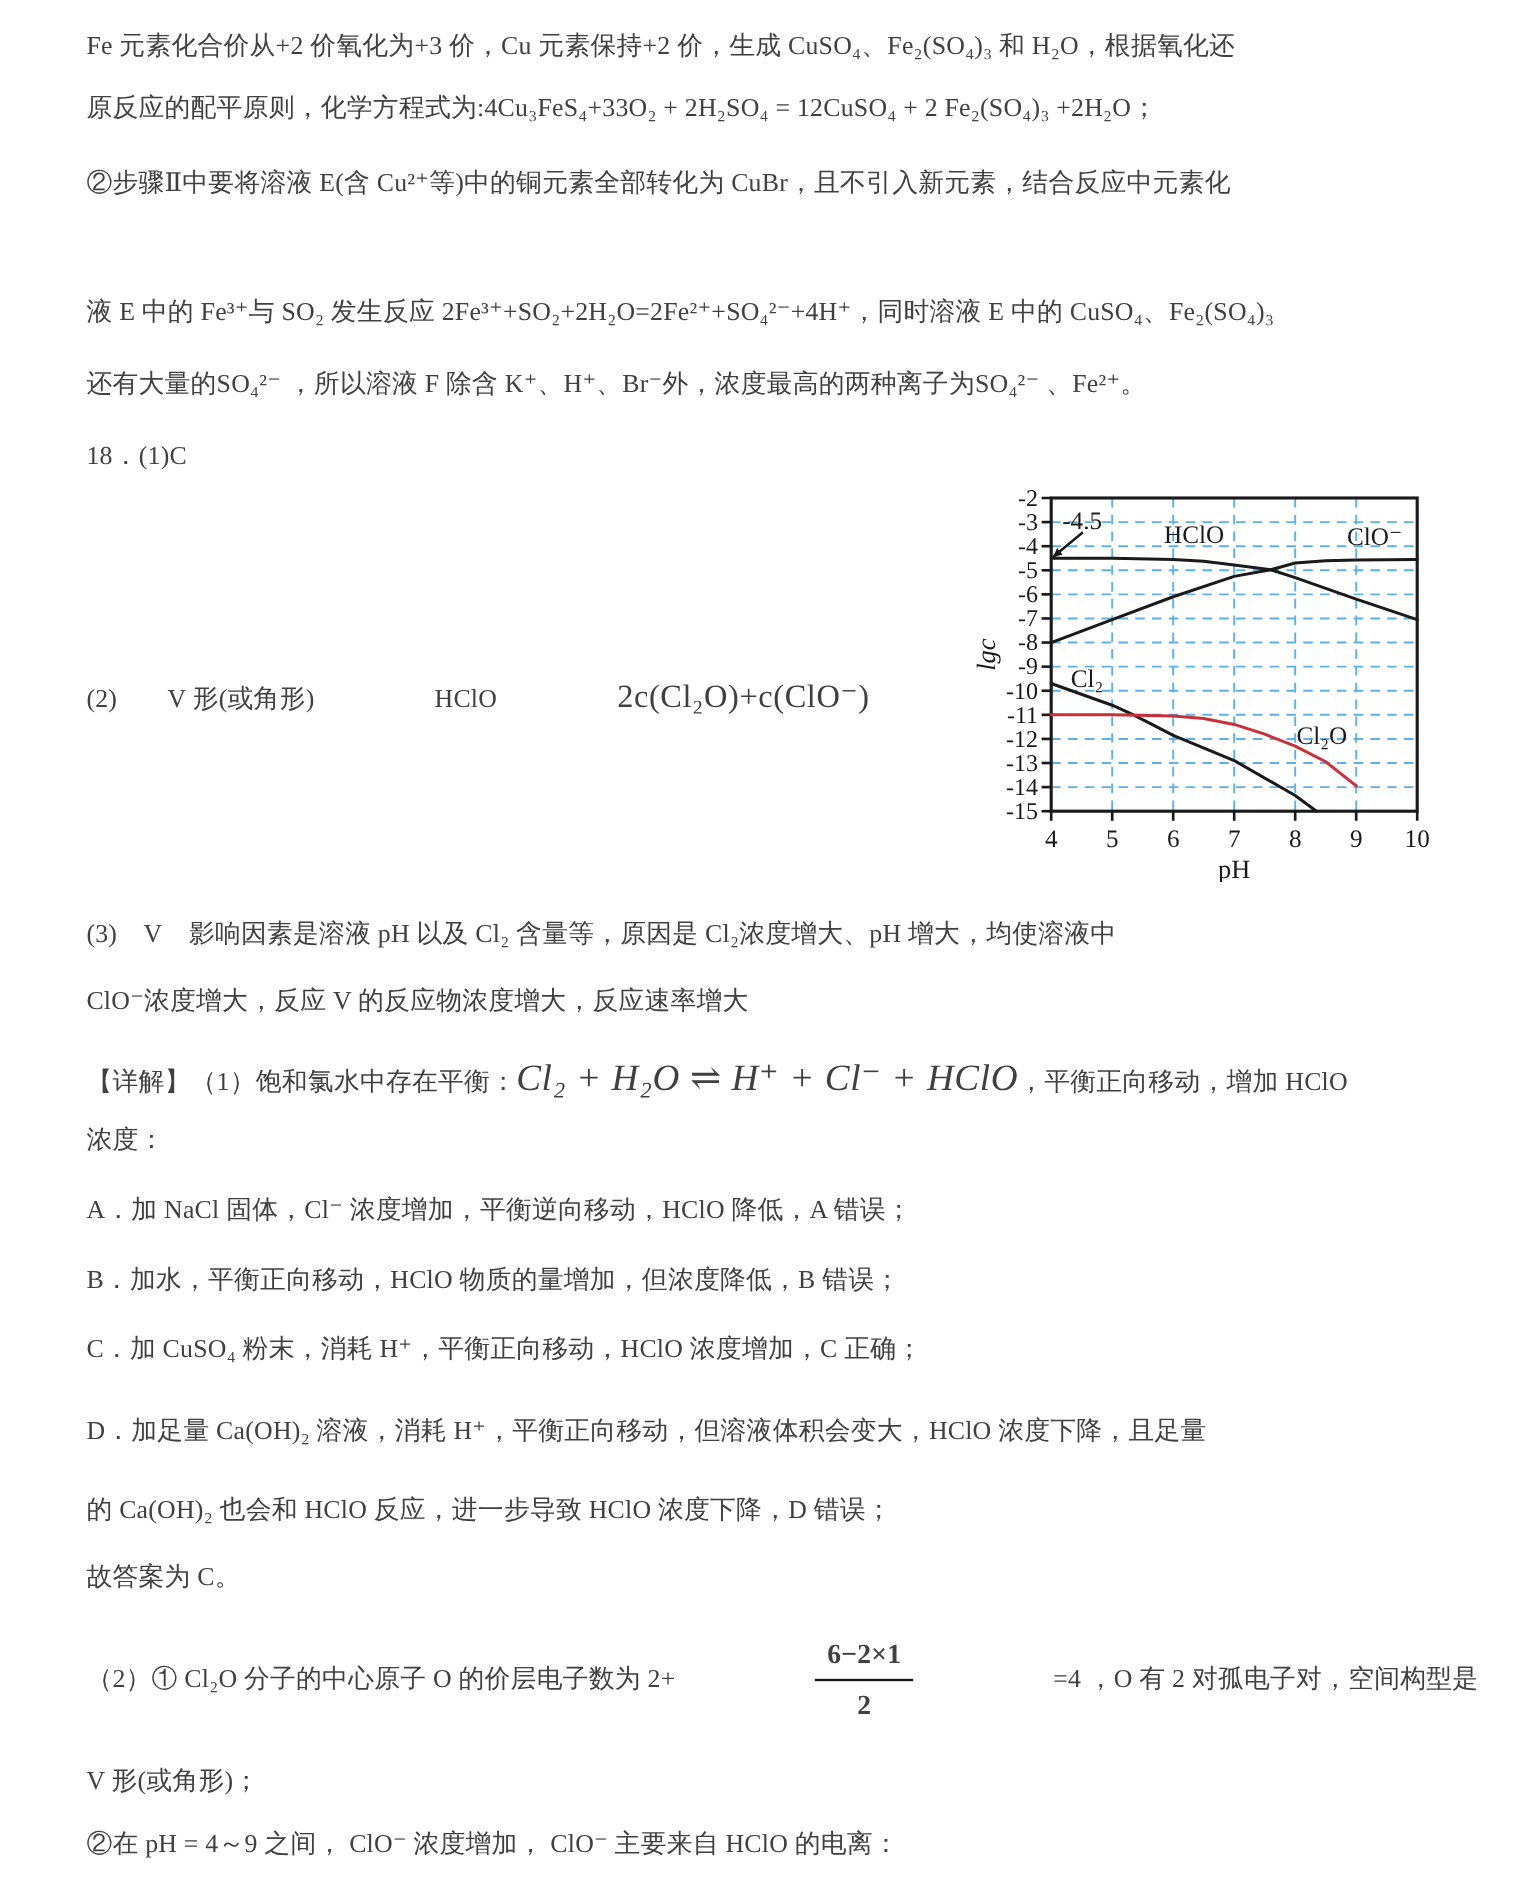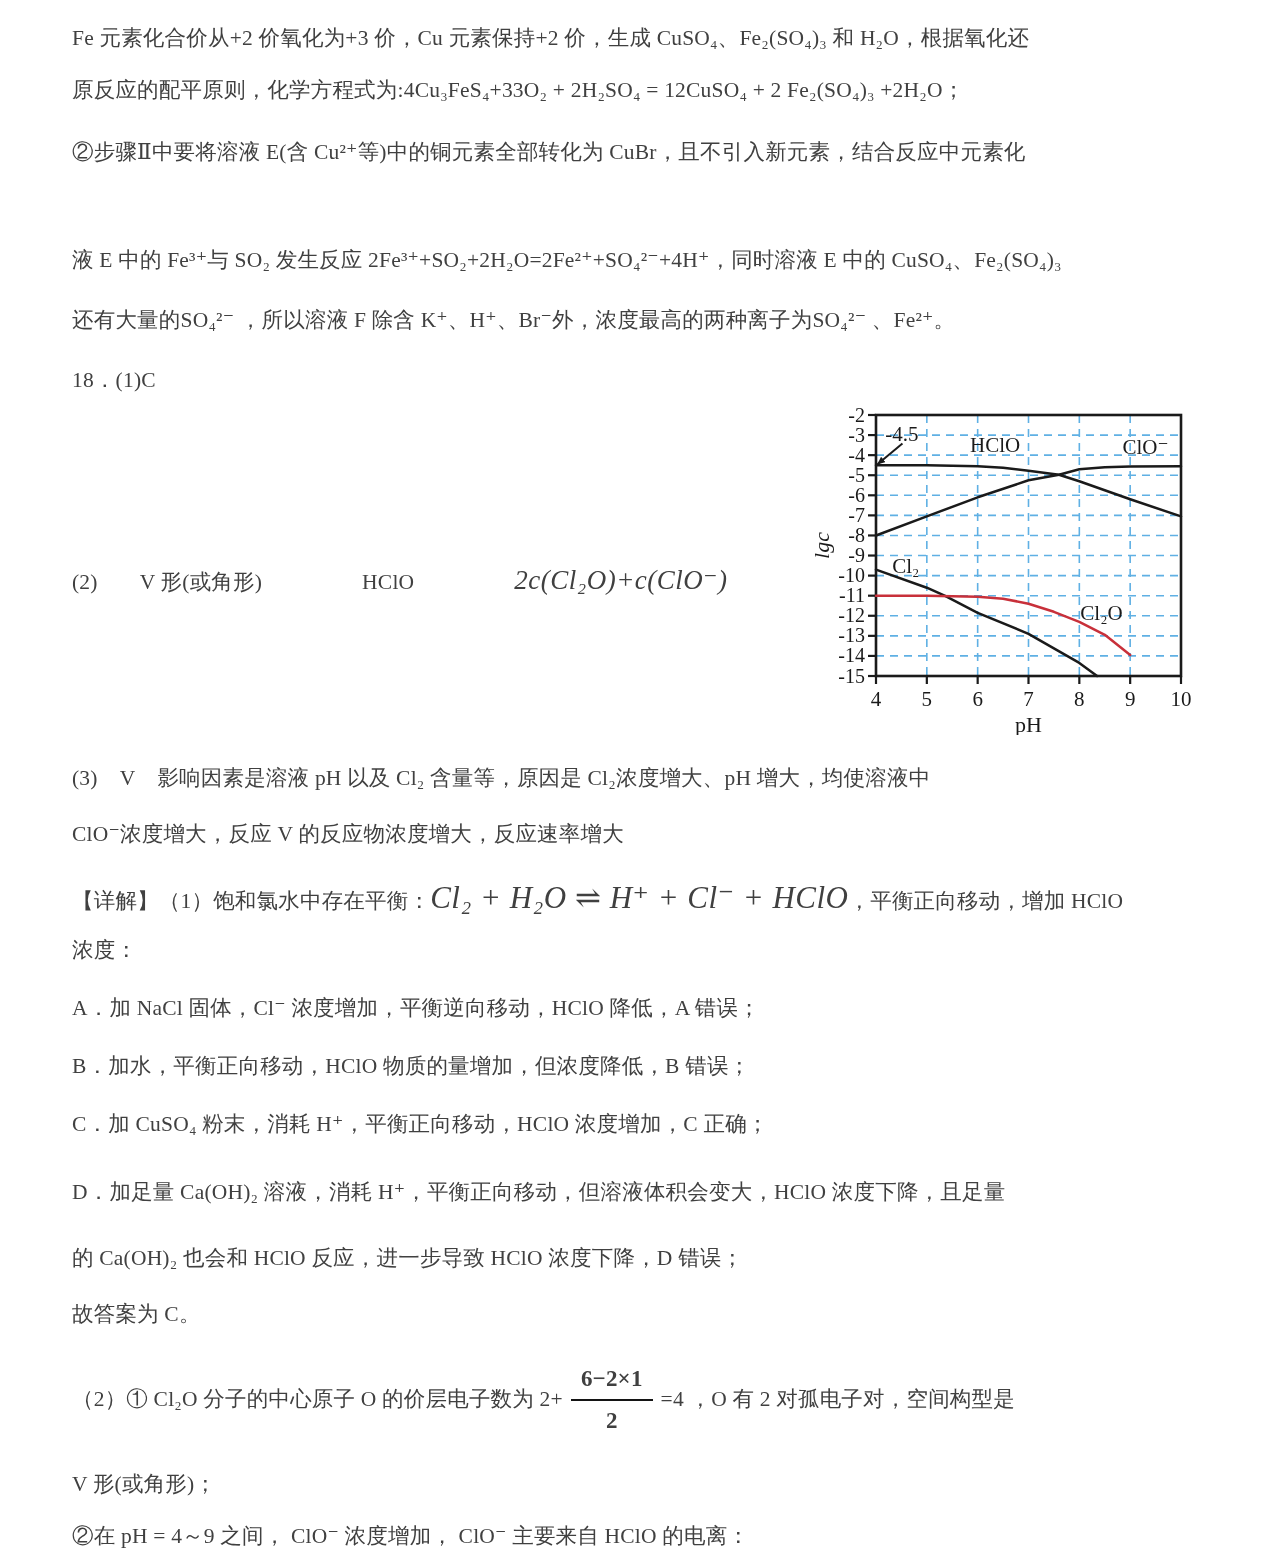--- a/index.html
+++ b/index.html
@@ -10,26 +10,26 @@
     font-family:"Liberation Serif","DejaVu Serif",serif;
     color:#404040;
     overflow:hidden;
   }
   .ln{
     position:absolute;left:72px;width:1160px;
     font-size:21.5px;line-height:1.55;
     white-space:nowrap;
     letter-spacing:0.2px;
   }
-  .big-formula{font-size:27px;font-style:italic;letter-spacing:0.5px;}
+  .big-formula{font-size:27px;letter-spacing:0.5px;}
   .eq{font-size:31px;font-style:italic;letter-spacing:0.5px;}
   .gap-sm{display:inline-block;width:42px;}
   .gap-md{display:inline-block;width:100px;}
   .gap-xs{display:inline-block;width:22px;}
-  .frac-line{display:flex;align-items:center;height:84px;}
+  .frac-line{display:flex;align-items:center;height:84px;justify-content:space-between;}
   .frac{
     display:inline-flex;flex-direction:column;align-items:center;
     margin:0 8px;font-size:23px;vertical-align:middle;font-weight:bold;
   }
   .frac .num{padding:0 10px 2px 10px;border-bottom:2px solid #141414;}
   .frac .den{padding-top:2px;}
   #chart{
     position:absolute;left:813px;top:400px;width:390px;height:335px;
   }
   #chart svg{display:block;}

